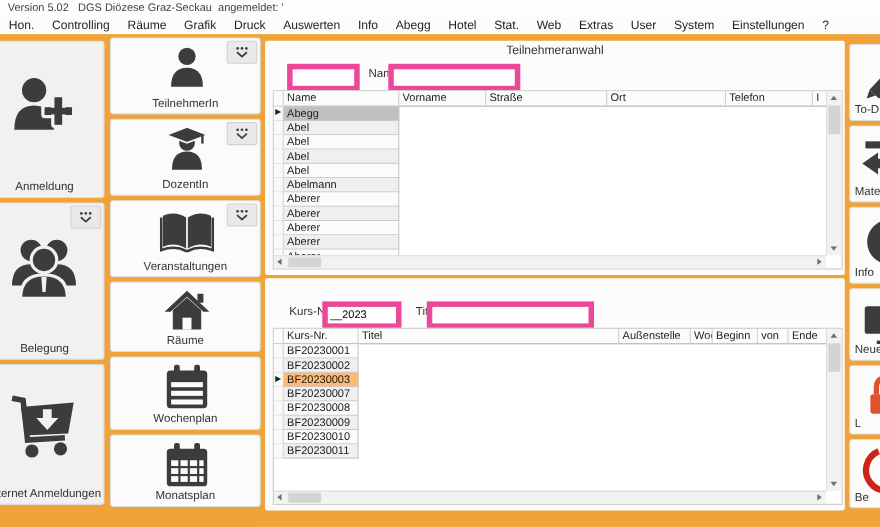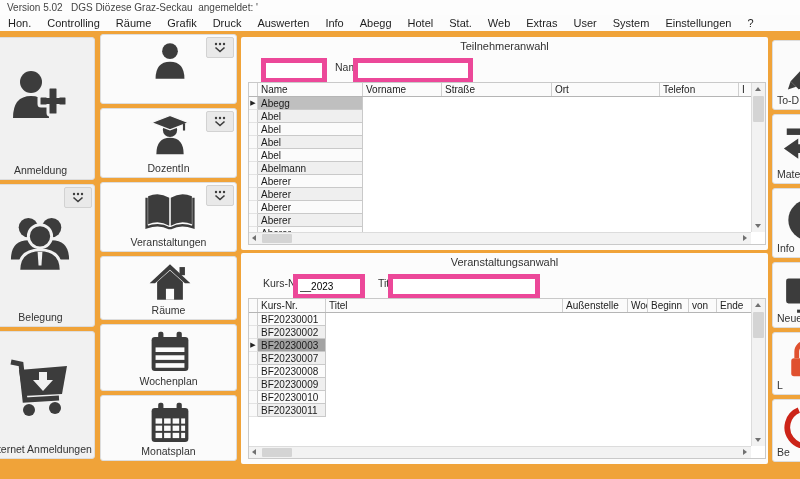--- a/index.html
+++ b/index.html
@@ -39,21 +39,21 @@
       border-right:1px solid #CFCFCF;overflow:hidden;white-space:nowrap;}
   .tbody{position:relative;}
   .row{display:flex;height:13px;}
   .gutter{width:9px;box-sizing:border-box;border-right:1px solid #CFCFCF;border-bottom:1px solid #E3E3E3;
           background:#FAFAFA;font-size:7px;line-height:12px;text-align:center;color:#222;}
   .cell{font-size:10px;color:#1a1a1a;line-height:13px;padding-left:3px;box-sizing:border-box;
         border-right:1px solid #C9C9C9;border-bottom:1px solid #C9C9C9;overflow:hidden;white-space:nowrap;}
   .row:nth-child(even) .cell{background:#EFEFEF;}
   .row:nth-child(odd) .cell{background:#FBFBFB;}
   .t1 .row.selected .cell{background:#BFBFBF;}
-  .t2 .row.selected .cell{background:#a3a3a3;}
+  .t2 .row.selected .cell{background:#fdba74;}
   .row.selected .gutter::after{content:"\25B6";}
 
   .t1 .h0,.t1 .cell{width:105px;} .t1 .h1{width:79px;} .t1 .h2{width:110px;}
   .t1 .h3{width:108px;} .t1 .h4{width:79px;} .t1 .h5{width:13px;border-right:none;}
   .t2 .h0,.t2 .cell{width:68px;} .t2 .h1{width:237px;} .t2 .h2{width:65px;}
   .t2 .h3{width:20px;} .t2 .h4{width:41px;} .t2 .h5{width:28px;} .t2 .h6{width:26px;border-right:none;}
   .th.gutter-h{width:9px;background:#FBFBFB;}
 
   
   .vscroll{position:absolute;top:0;right:0;width:13px;background:#F2F2F2;border-left:1px solid #DCDCDC;}
@@ -162,20 +162,21 @@
             <circle cx="12" cy="2" r="1.2" fill="#3C3C3C"></circle>
           <path d="M3.5 5.5 L8 9.5 L12.5 5.5" stroke="#3C3C3C" stroke-width="1.6" fill="none"></path>
         </svg>
       </span>
       <span class="icon" style="left:48px;top:6px;">
         <svg width="42" height="44" viewBox="0 0 64 64">
           <circle cx="32" cy="14" r="12" fill="#3C3C3C"></circle>
           <path d="M10 56 Q10 30 32 30 Q54 30 54 56 Z" fill="#3C3C3C"></path>
         </svg>
       </span>
+      <span class="btn-label">TeilnehmerIn</span>
     </div>
 
     <div class="navbtn light" style="left:100px;top:151px;width:137px;height:70px;">
       <span class="dropbtn">
         <svg width="16" height="12" viewBox="0 0 16 12">
           <circle cx="4" cy="2" r="1.2" fill="#3C3C3C"></circle>
             <circle cx="8" cy="2" r="1.2" fill="#3C3C3C"></circle>
             <circle cx="12" cy="2" r="1.2" fill="#3C3C3C"></circle>
           <path d="M3.5 5.5 L8 9.5 L12.5 5.5" stroke="#3C3C3C" stroke-width="1.6" fill="none"></path>
         </svg>
@@ -411,21 +412,20 @@
             </span>
           <span class="hthumb" style="left:13px;width:30px;"></span>
           <span class="arr right">
               <i class="tri-right"></i>
             </span>
         </div>
       </div>
     </div>
 
     <div class="panel" style="left:241px;top:222px;width:527px;height:211px;">
-      <div class="panel-title">Veranstaltungsanwahl</div>
       <span class="field-label" style="left:7px;top:24px;">Kurs-Nr.</span>
       <input class="field-input" style="left: 52px; top: 21px; width: 58px;" value="__2023">
       <span class="field-label" style="left:122px;top:24px;">Titel</span>
       <input class="field-input" style="left: 147px; top: 21px; width: 138px;" value="">
 
       <div class="tbl t2" style="left:7px;top:45px;width:516px;height:159px;">
         <div class="thead">
           <span class="th gutter-h"></span>
           <span class="th h0">Kurs-Nr.</span>
           <span class="th h1">Titel</span>

